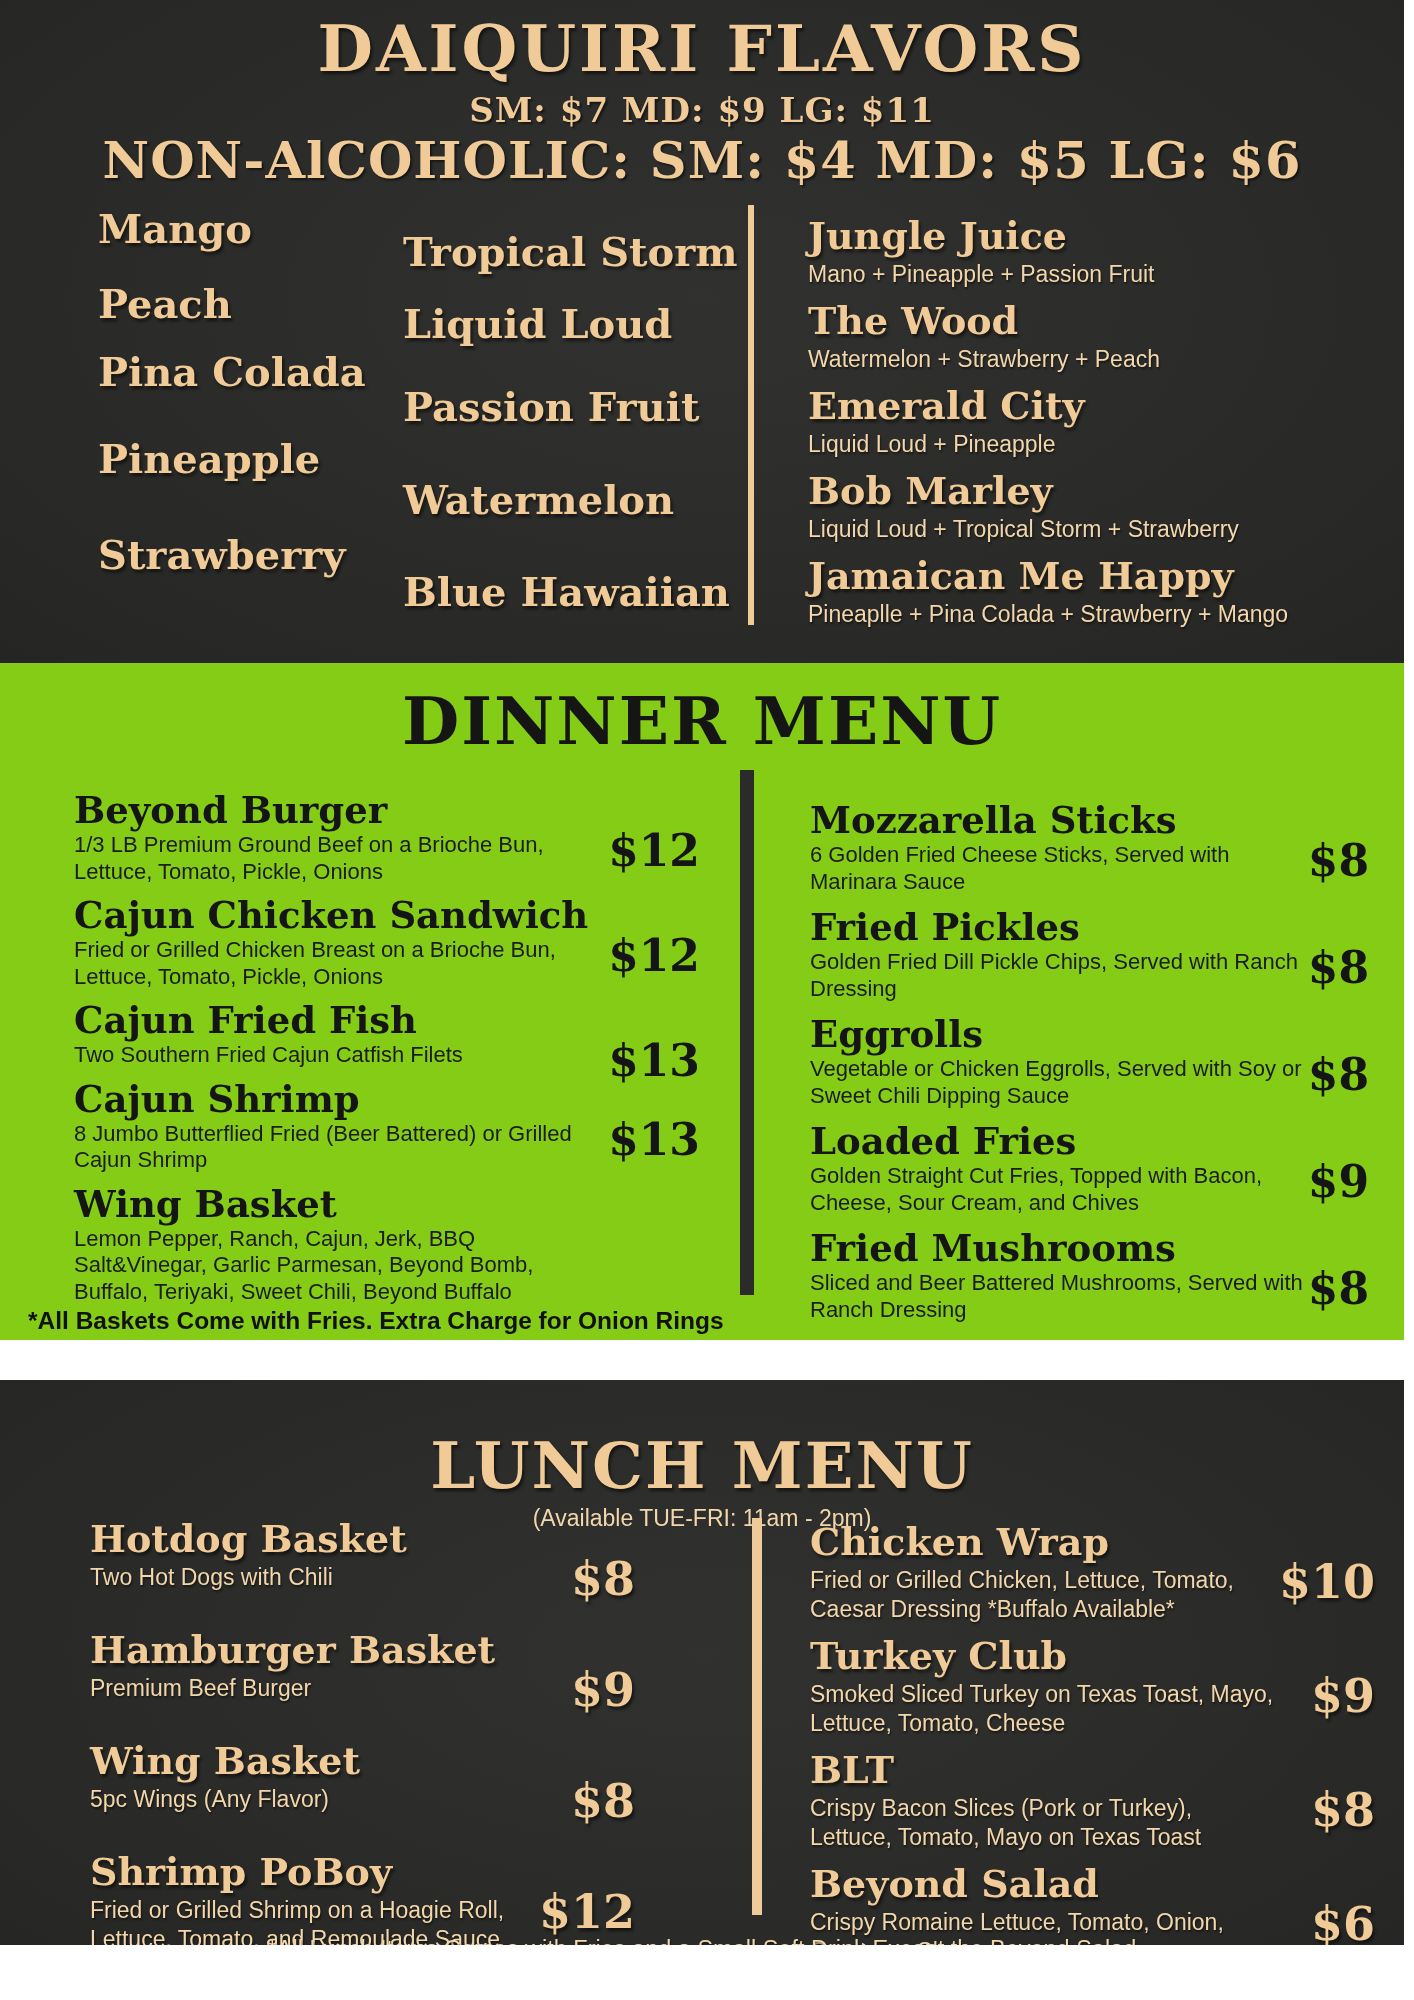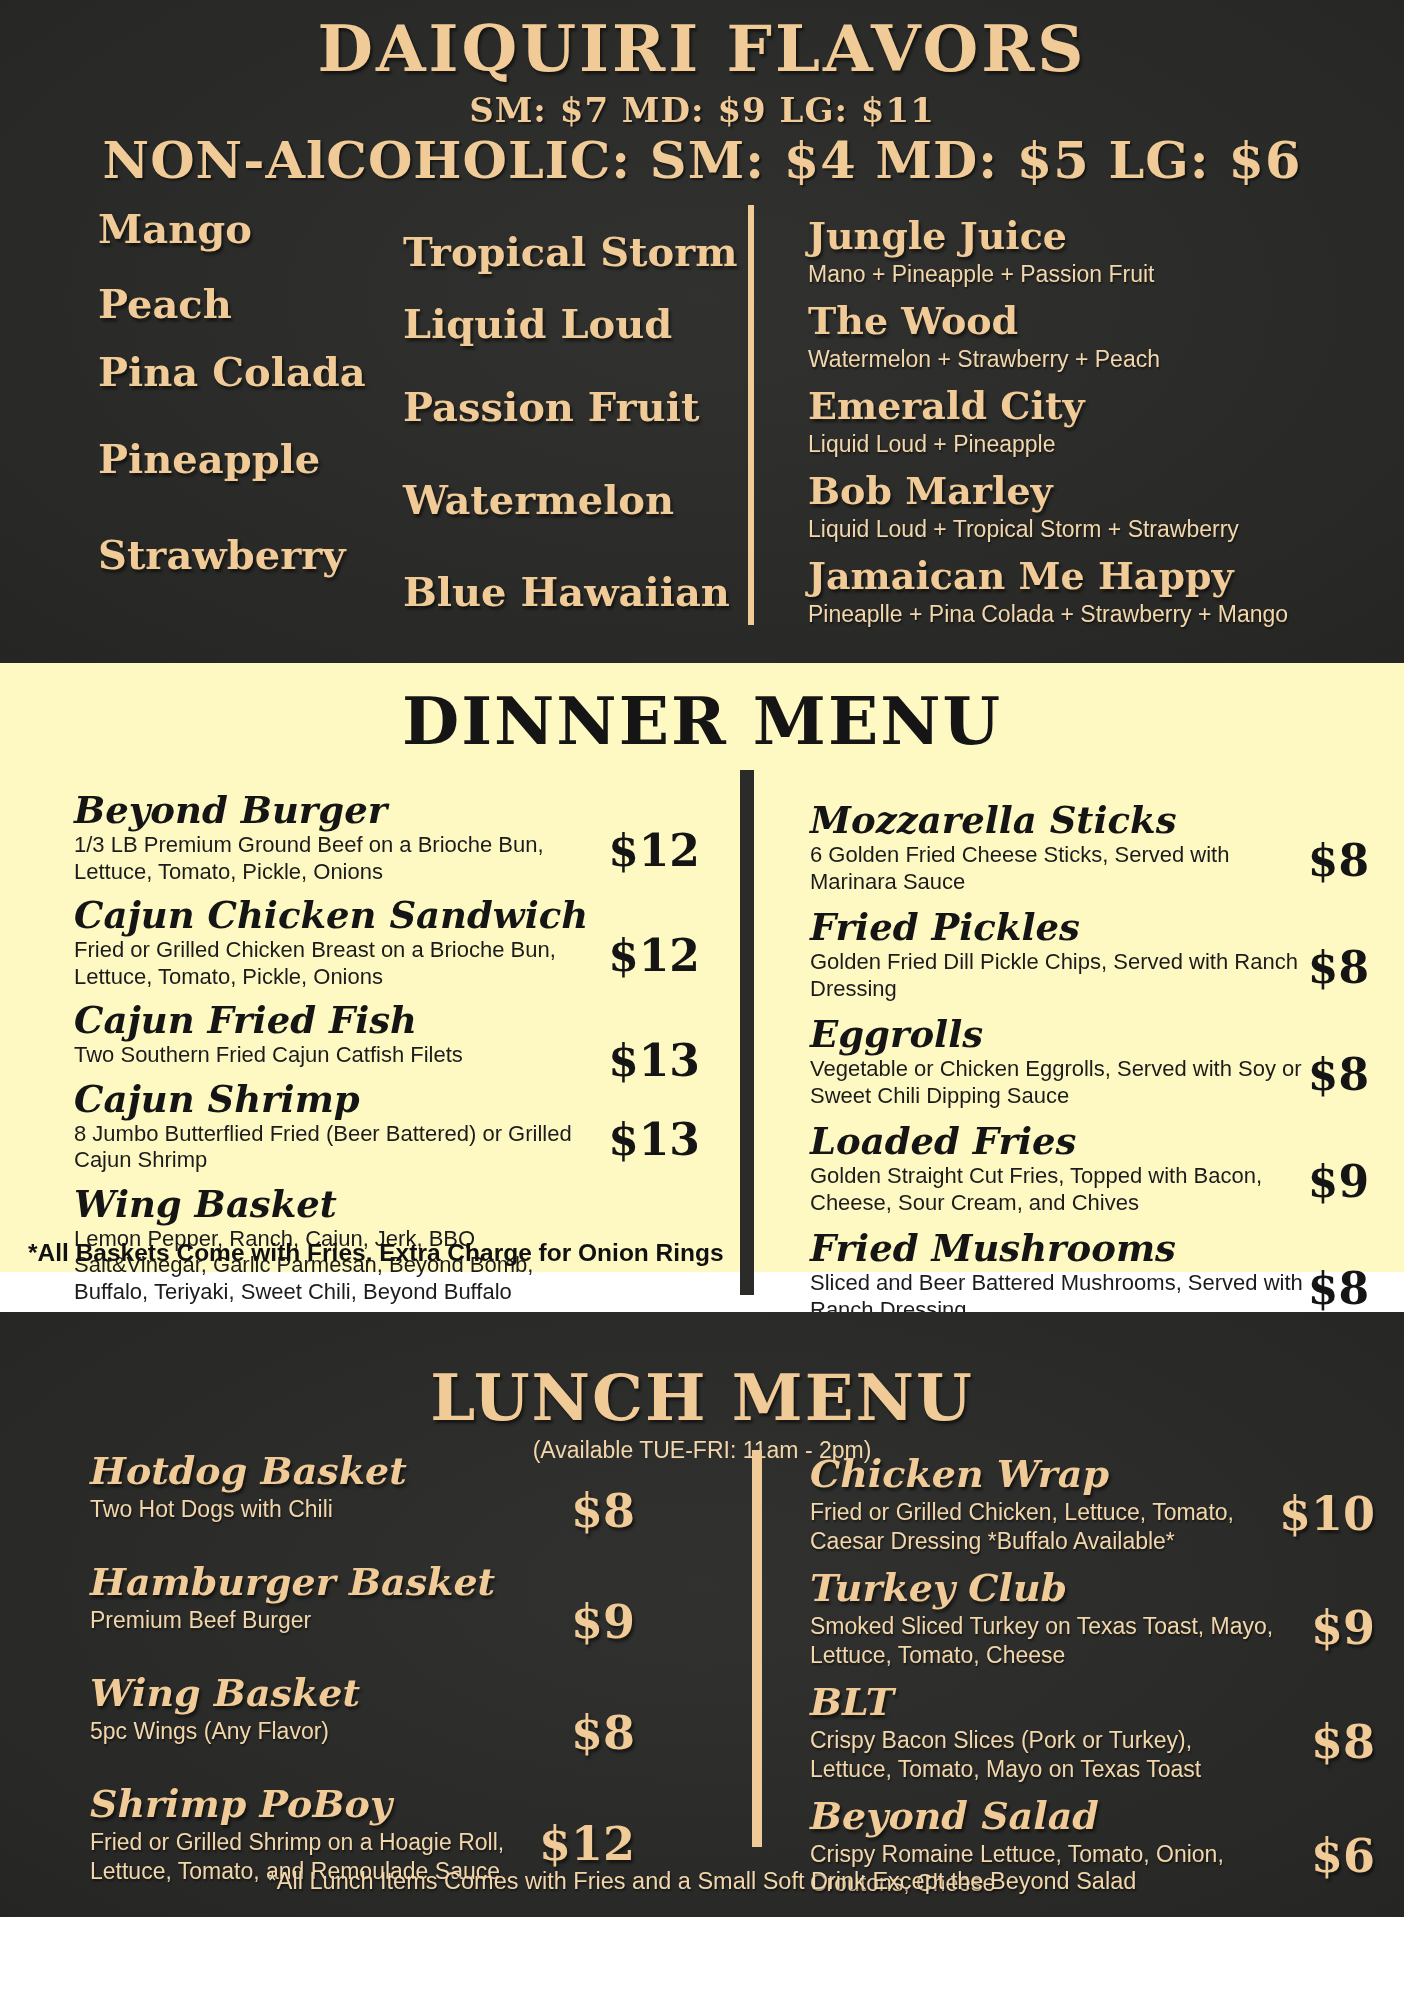--- a/index.html
+++ b/index.html
@@ -14,21 +14,21 @@
   .board {
     position:absolute; left:0; top:0;
     width:1404px; height:1945px;
     overflow:hidden;
   }
   .sec { position:relative; width:100%; }
   .sec-dark {
     background:radial-gradient(ellipse at 50% 45%, #31312f 0%, #2b2b29 55%, #252523 100%);
   }
   .sec-daiquiri { height:663px; }
-  .sec-dinner  { height:609px; background:#fef9c3; }
+  .sec-dinner  { height:677px; background:#84cc16; }
   .sec-lunch   { height:605px; }
 
   
   .dq-title {
     padding-top:10px;
     text-align:center;
     font-family:"DejaVu Serif","Liberation Serif",serif;
     font-weight:700;
     font-size:64px; line-height:78px;
     letter-spacing:3px;
@@ -91,21 +91,21 @@
     color:#151515;
   }
   .col { position:absolute; }
   .dinner-left  { left:0;   top:127px; width:740px; padding-left:74px; padding-right:40px; }
   .dinner-right { left:754px; top:137px; width:650px; padding-left:56px; padding-right:35px; }
   .dinner-divider { left:740px; top:107px; width:14px; height:525px; background:#2b2b29; }
 
   .mi { position:relative; }
   .dinner-left  .mi { margin-bottom:10px; }
   .dinner-right .mi { margin-bottom:12px; }
-  .mi-head { display:flex; align-items:center; gap:24px;font-style:italic; }
+  .mi-head { display:flex; align-items:center; gap:24px; }
   .mi-name {
     font-family:"DejaVu Serif","Liberation Serif",serif;
     font-weight:700;
     font-size:37px; line-height:40px;
     color:#151515;
   }
   .mi-price {
     position:absolute; right:0; top:-4px;
     font-family:"DejaVu Serif","Liberation Serif",serif;
     font-weight:700;

